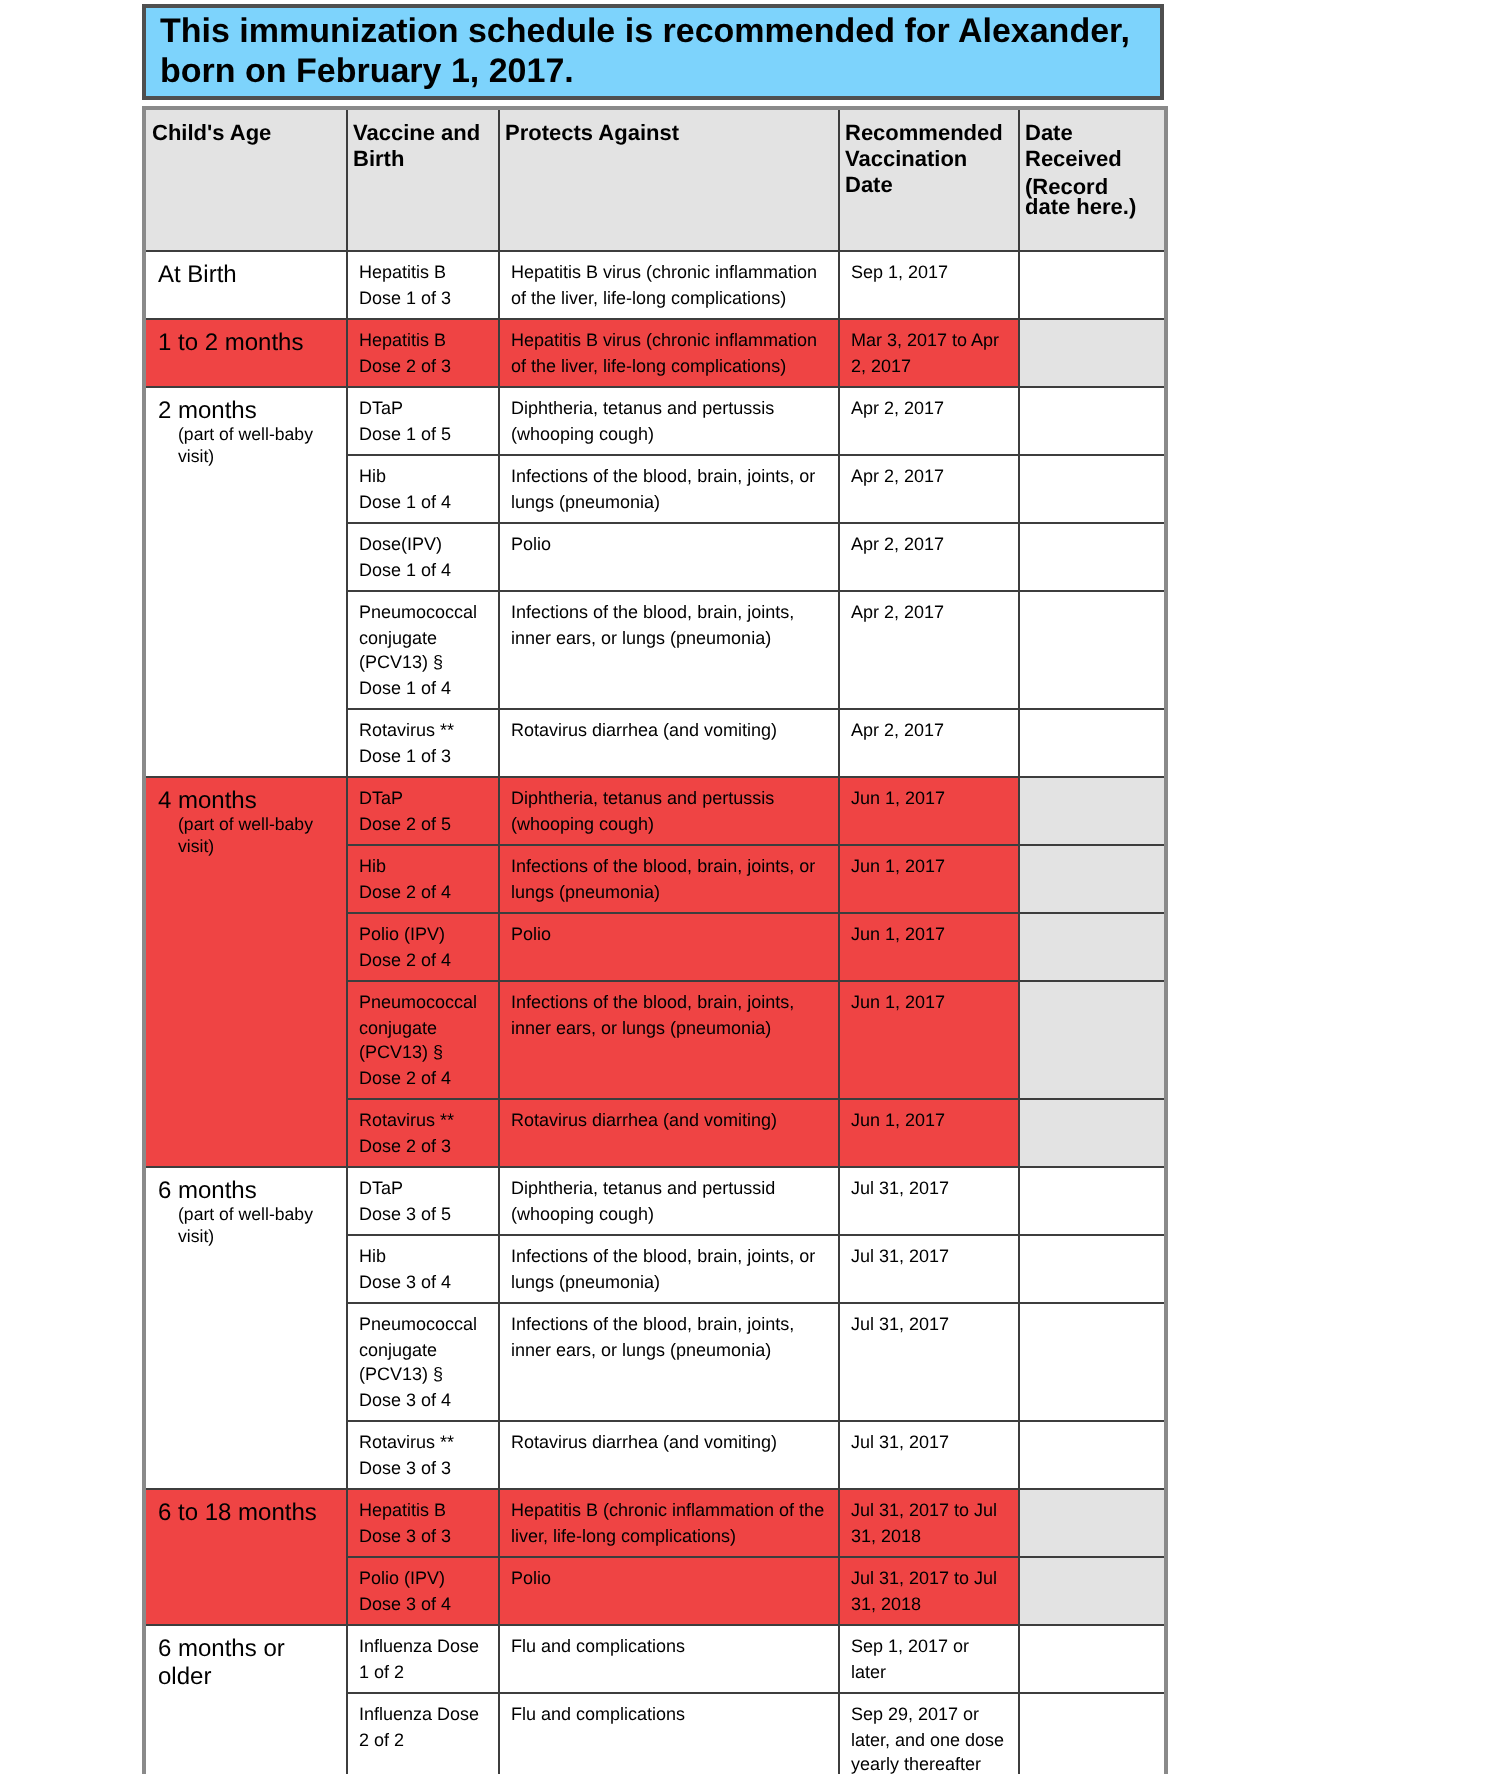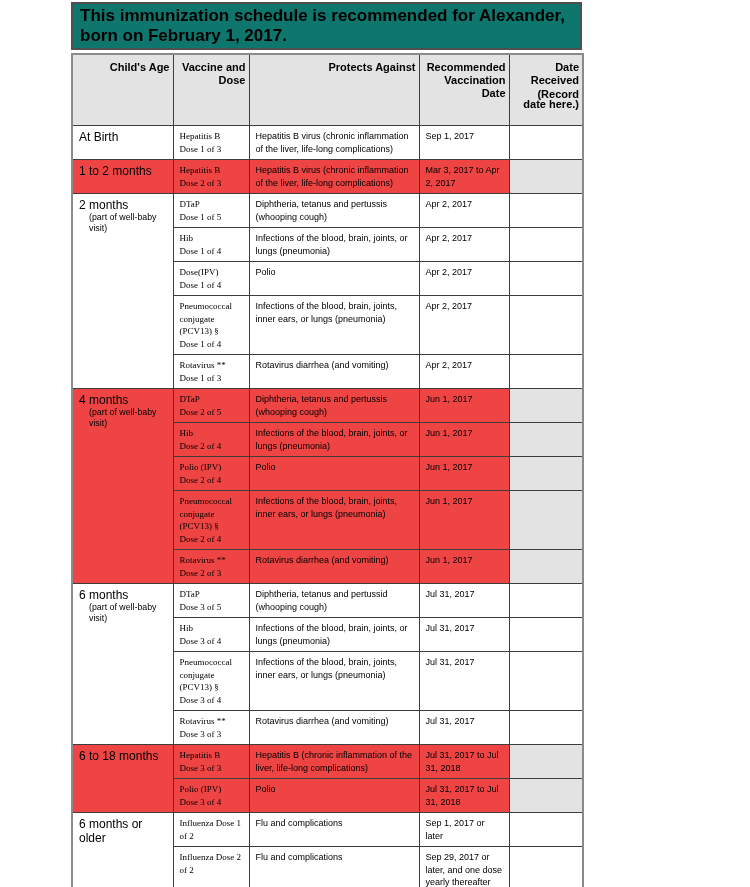--- a/index.html
+++ b/index.html
@@ -8,21 +8,21 @@
     background: #ffffff;
     font-family: "Liberation Sans", sans-serif;
     color: #000;
   }
   .page {
     margin: 2px 0 0 71px;
     width: 511px;
   }
   .title-box {
     width: 511px;
-    background: #0f766e;
+    background: #7dd3fc;
     border: 2px solid #4f4f4f;
     font-weight: bold;
     font-size: 17px;
     line-height: 19.5px;
     padding: 2px 7px 3px 7px;
     margin-bottom: 3px;
     color: #000;
   }
   table.schedule {
     width: 511px;
@@ -33,21 +33,21 @@
   table.schedule th, table.schedule td {
     border: 1px solid #3d3d3d;
     vertical-align: top;
     overflow: hidden;
   }
   table.schedule th {
     background: #e3e3e3;
     font-size: 11px;
     font-weight: bold;
     line-height: 13px;
-    text-align: right;
+    text-align: left;
     padding: 6px 3px 16px 3px;
     height: 62px;
   }
   th .small-note {
     font-size: 11px;
     line-height: 10px;
     margin-top: 2px;
     font-weight: bold;
   }
   table.schedule td {
@@ -62,21 +62,21 @@
   .age {
     font-weight: normal;
     font-size: 12px;
     line-height: 14px;
   }
   .age-note {
     font-size: 8.8px;
     line-height: 11px;
     padding-left: 10px;
   }
-  .vaccine-name, .vaccine-dose { display: block; font-family: Liberation Serif, serif; }
+  .vaccine-name, .vaccine-dose { display: block; }
   td.received-cell { background: #ffffff; }
   tr.shaded td.received-cell { background: #e3e3e3; }
 </style>
 </head>
 <body>
 
 <div class="page">
 
   <div class="title-box">This immunization schedule is recommended for Alexander, born on February 1, 2017.</div>
 
@@ -84,21 +84,21 @@
     <colgroup>
       <col style="width:101px">
       <col style="width:76px">
       <col style="width:170px">
       <col style="width:90px">
       <col style="width:74px">
     </colgroup>
     <thead>
       <tr>
         <th>Child's Age</th>
-        <th>Vaccine and Dose</th>
+        <th>Vaccine and Birth</th>
         <th>Protects Against</th>
         <th>Recommended Vaccination Date</th>
         <th>
           <div>Date Received</div>
           <div class="small-note">(Record date here.)</div>
         </th>
       </tr>
     </thead>
     <tbody>
         <tr>

